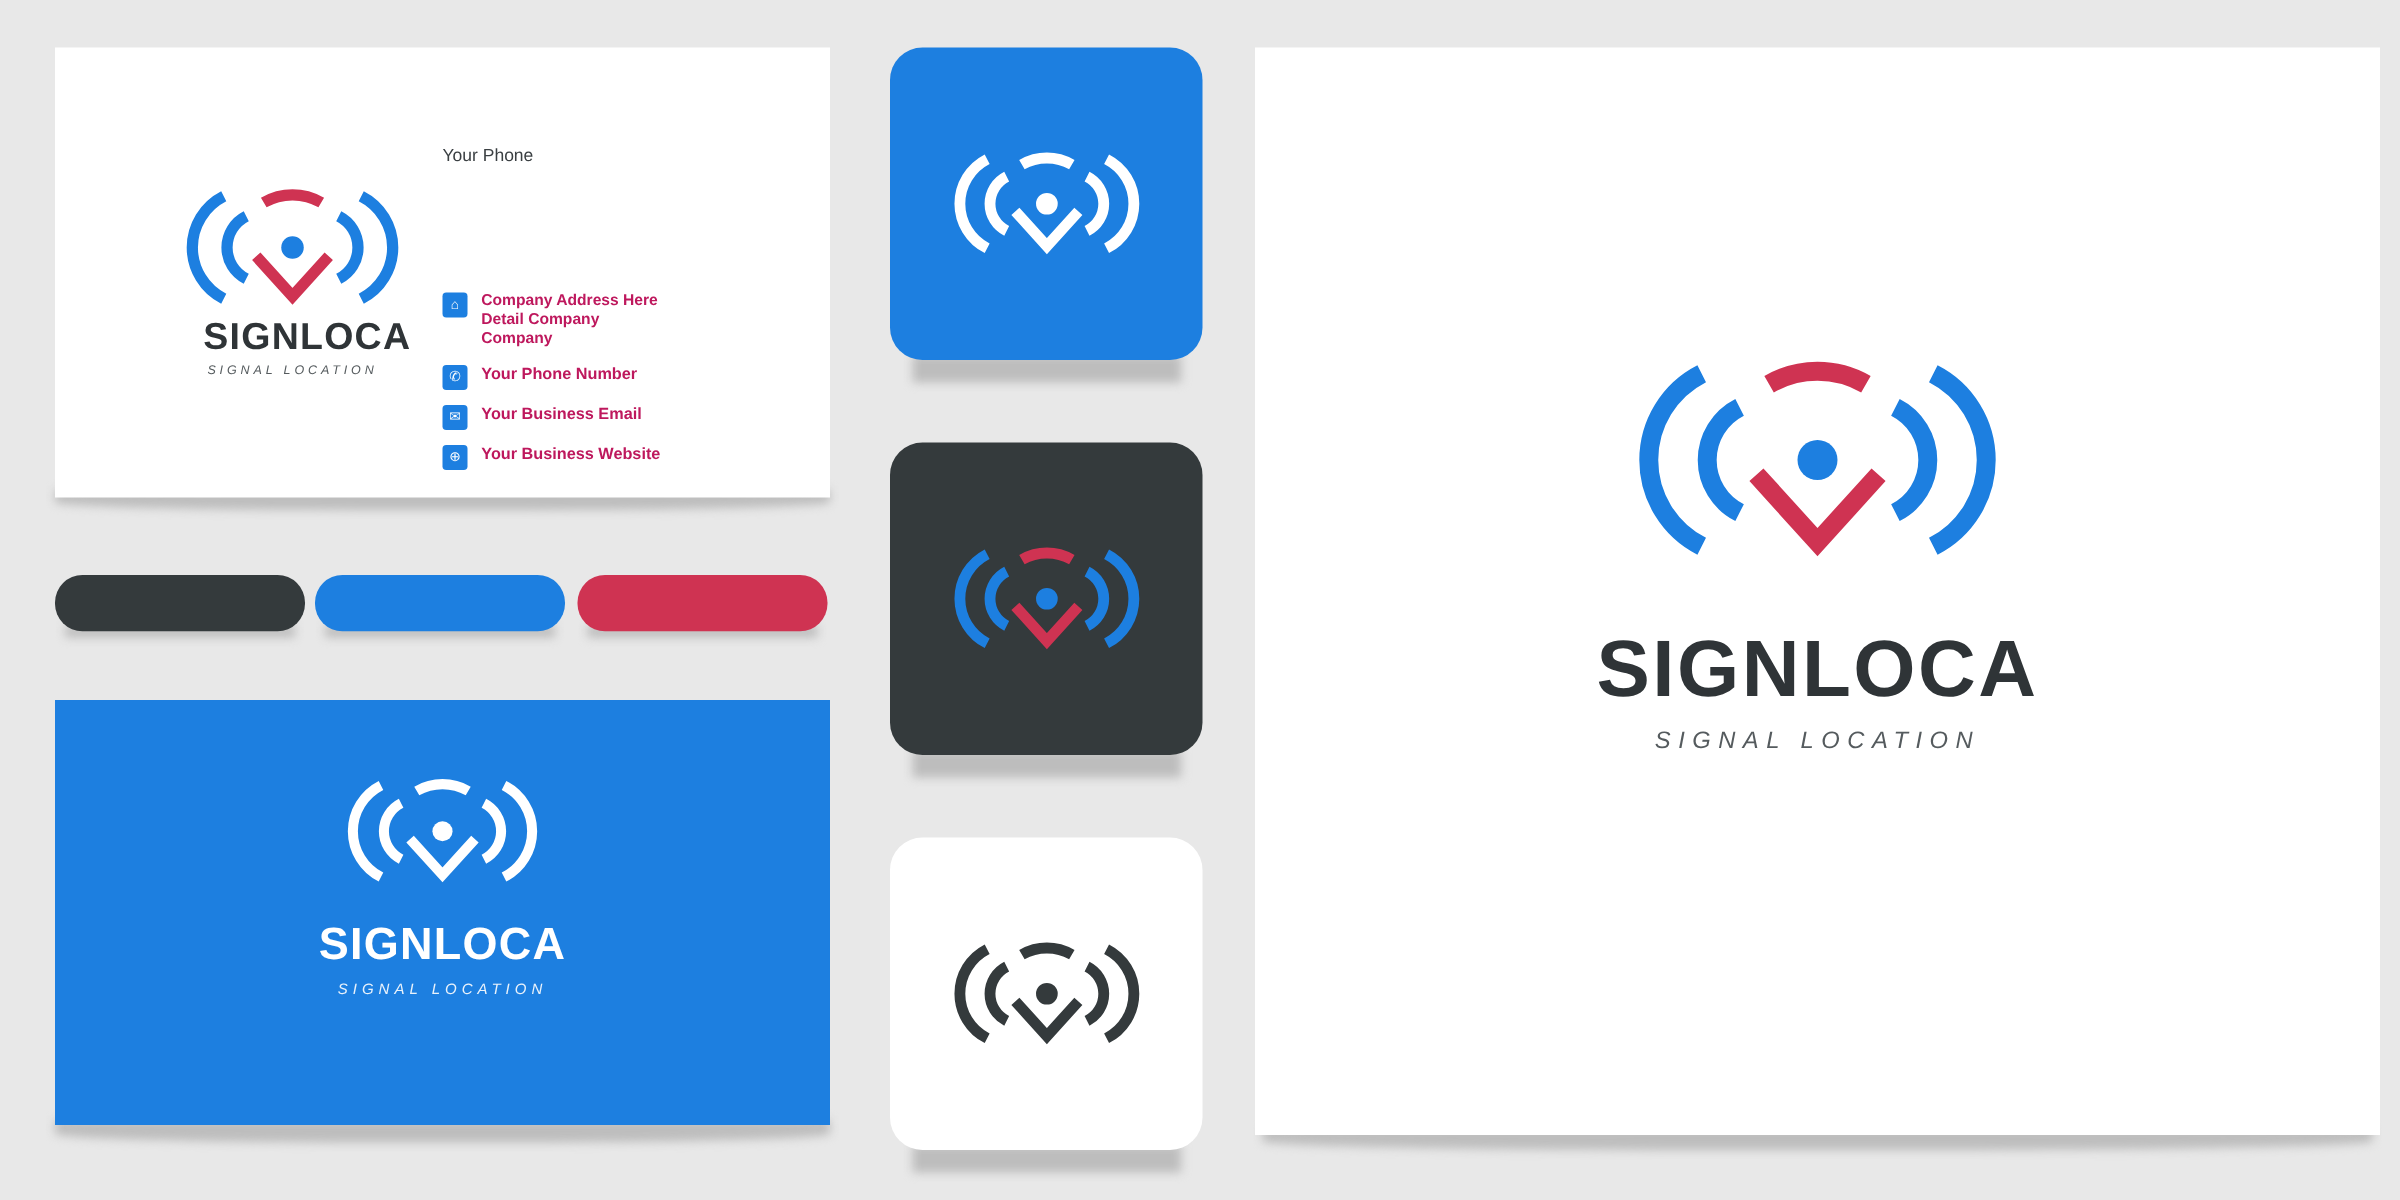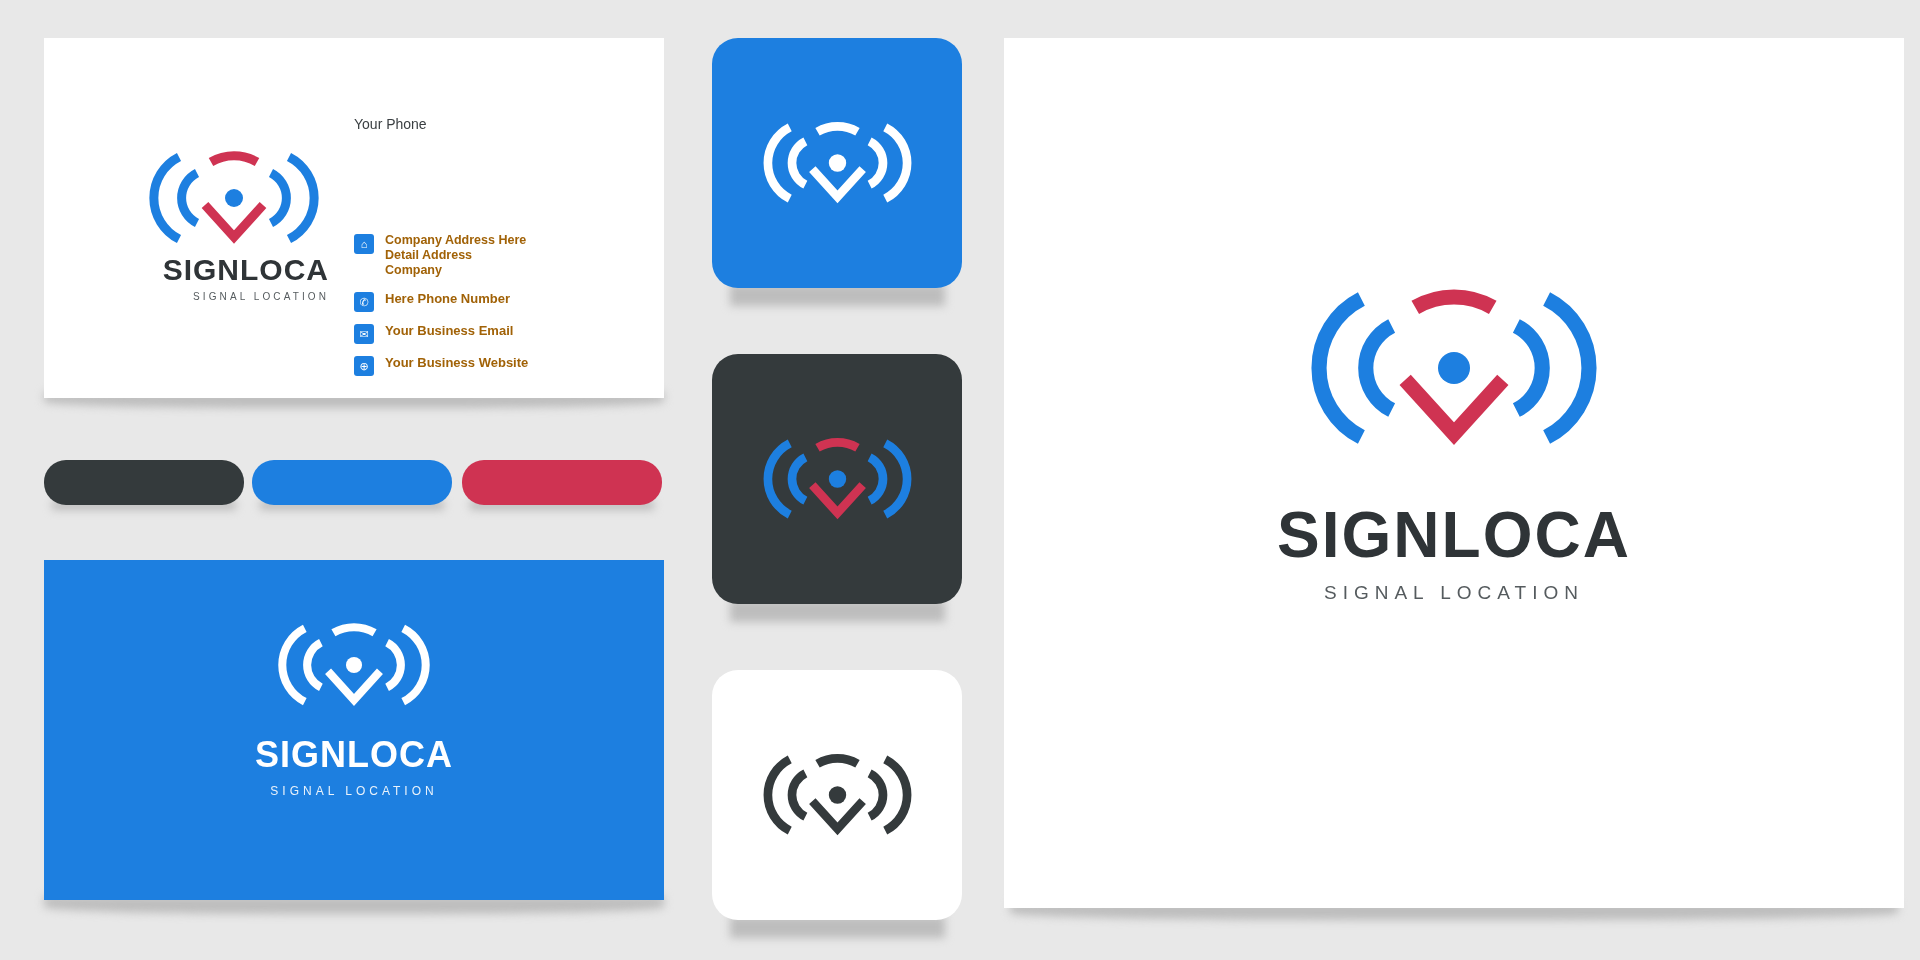--- a/index.html
+++ b/index.html
@@ -43,33 +43,33 @@
   }
   .contact-row{
     display:flex;align-items:flex-start;margin-bottom:11px;
   }
   .c-ico{
     width:20px;height:20px;border-radius:3px;background:#1d7fe0;
     display:flex;align-items:center;justify-content:center;
     color:#fff;font-size:11px;line-height:1;flex:0 0 auto;margin-right:11px;margin-top:1px;
   }
   .c-txt{
-    font-size:13px;font-weight:bold;color:#a16207;line-height:1.18;
+    font-size:13px;font-weight:bold;color:#be185d;line-height:1.18;
   }
   .c-txt.addr{font-size:12.5px;}
 
   
   .logo-wm{position:absolute;left:95px;top:105px;width:190px;}
   .wordmark{
     text-align:right;
     font-size:30px;font-weight:bold;letter-spacing:1px;color:#2f3437;
   }
   .submark{
-    text-align:right;
-    font-size:10px;letter-spacing:3.1px;color:#555b5e;margin-top:4px;
+    text-align:center;
+    font-size:10px;letter-spacing:3.1px;color:#555b5e;margin-top:4px;font-style:italic;
   }
 
   
   .swatch{
     position:absolute;height:45px;border-radius:22px;z-index:2;
   }
   .sw-dark{left:44px;top:460px;width:200px;background:#343a3c;}
   .sw-blue{left:252px;top:460px;width:200px;background:#1d7fe0;}
   .sw-red{left:462px;top:460px;width:200px;background:#cf3352;}
 
@@ -136,28 +136,28 @@
     </div>
 
     <div class="card-title">Your Phone</div>
 
     <div class="contact-block">
 
       <div class="contact-row">
         <span class="c-ico">⌂</span>
         <span class="c-txt addr">
           <span>Company Address Here</span><br>
-          <span>Detail Address</span><br>
+          <span>Detail Company</span><br>
           <span>Company</span>
         </span>
       </div>
 
       <div class="contact-row" style="margin-top:14px;">
         <span class="c-ico">✆</span>
-        <span class="c-txt">Here  Phone Number</span>
+        <span class="c-txt">Your  Phone Number</span>
       </div>
 
       <div class="contact-row">
         <span class="c-ico">✉</span>
         <span class="c-txt">Your Business Email</span>
       </div>
 
       <div class="contact-row">
         <span class="c-ico">⊕</span>
         <span class="c-txt">Your Business Website</span>

